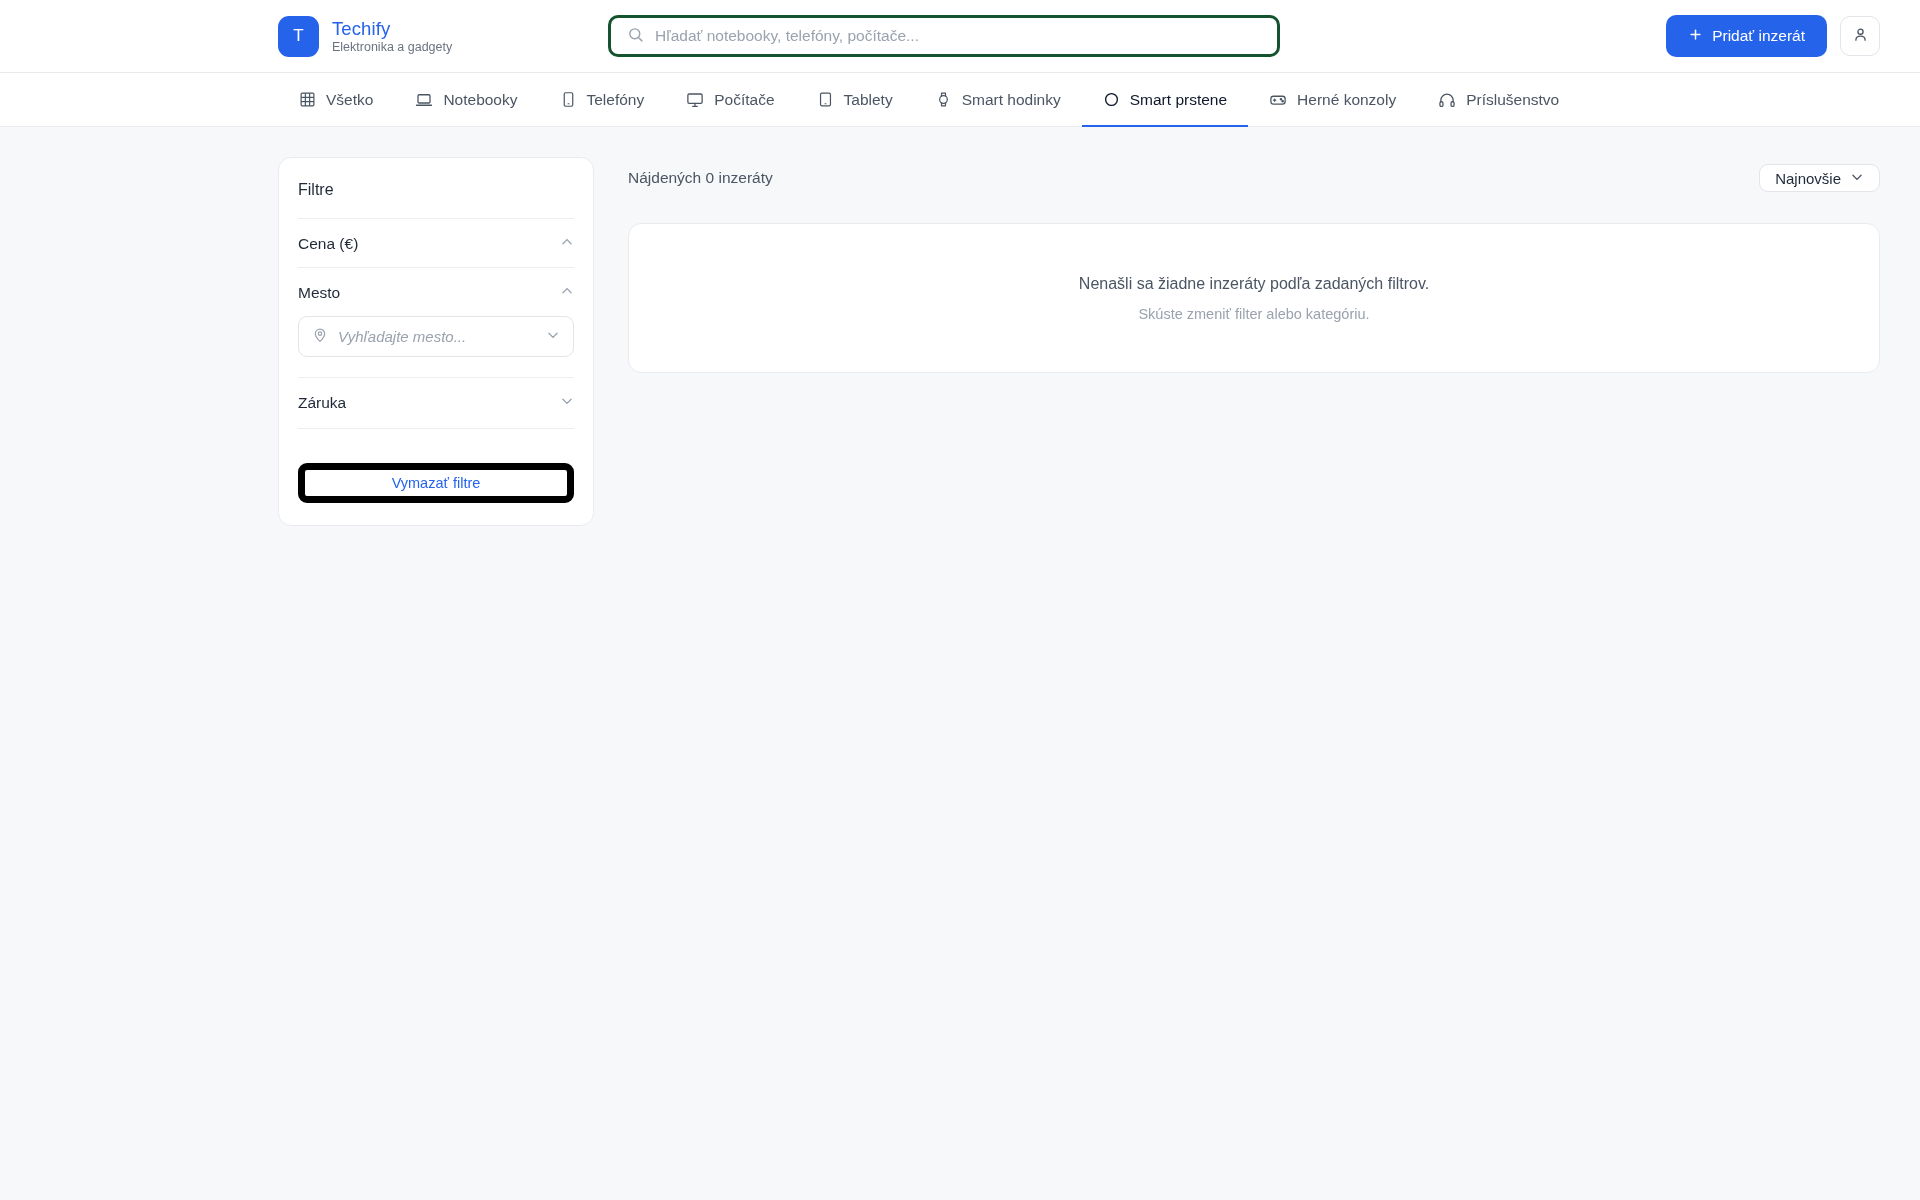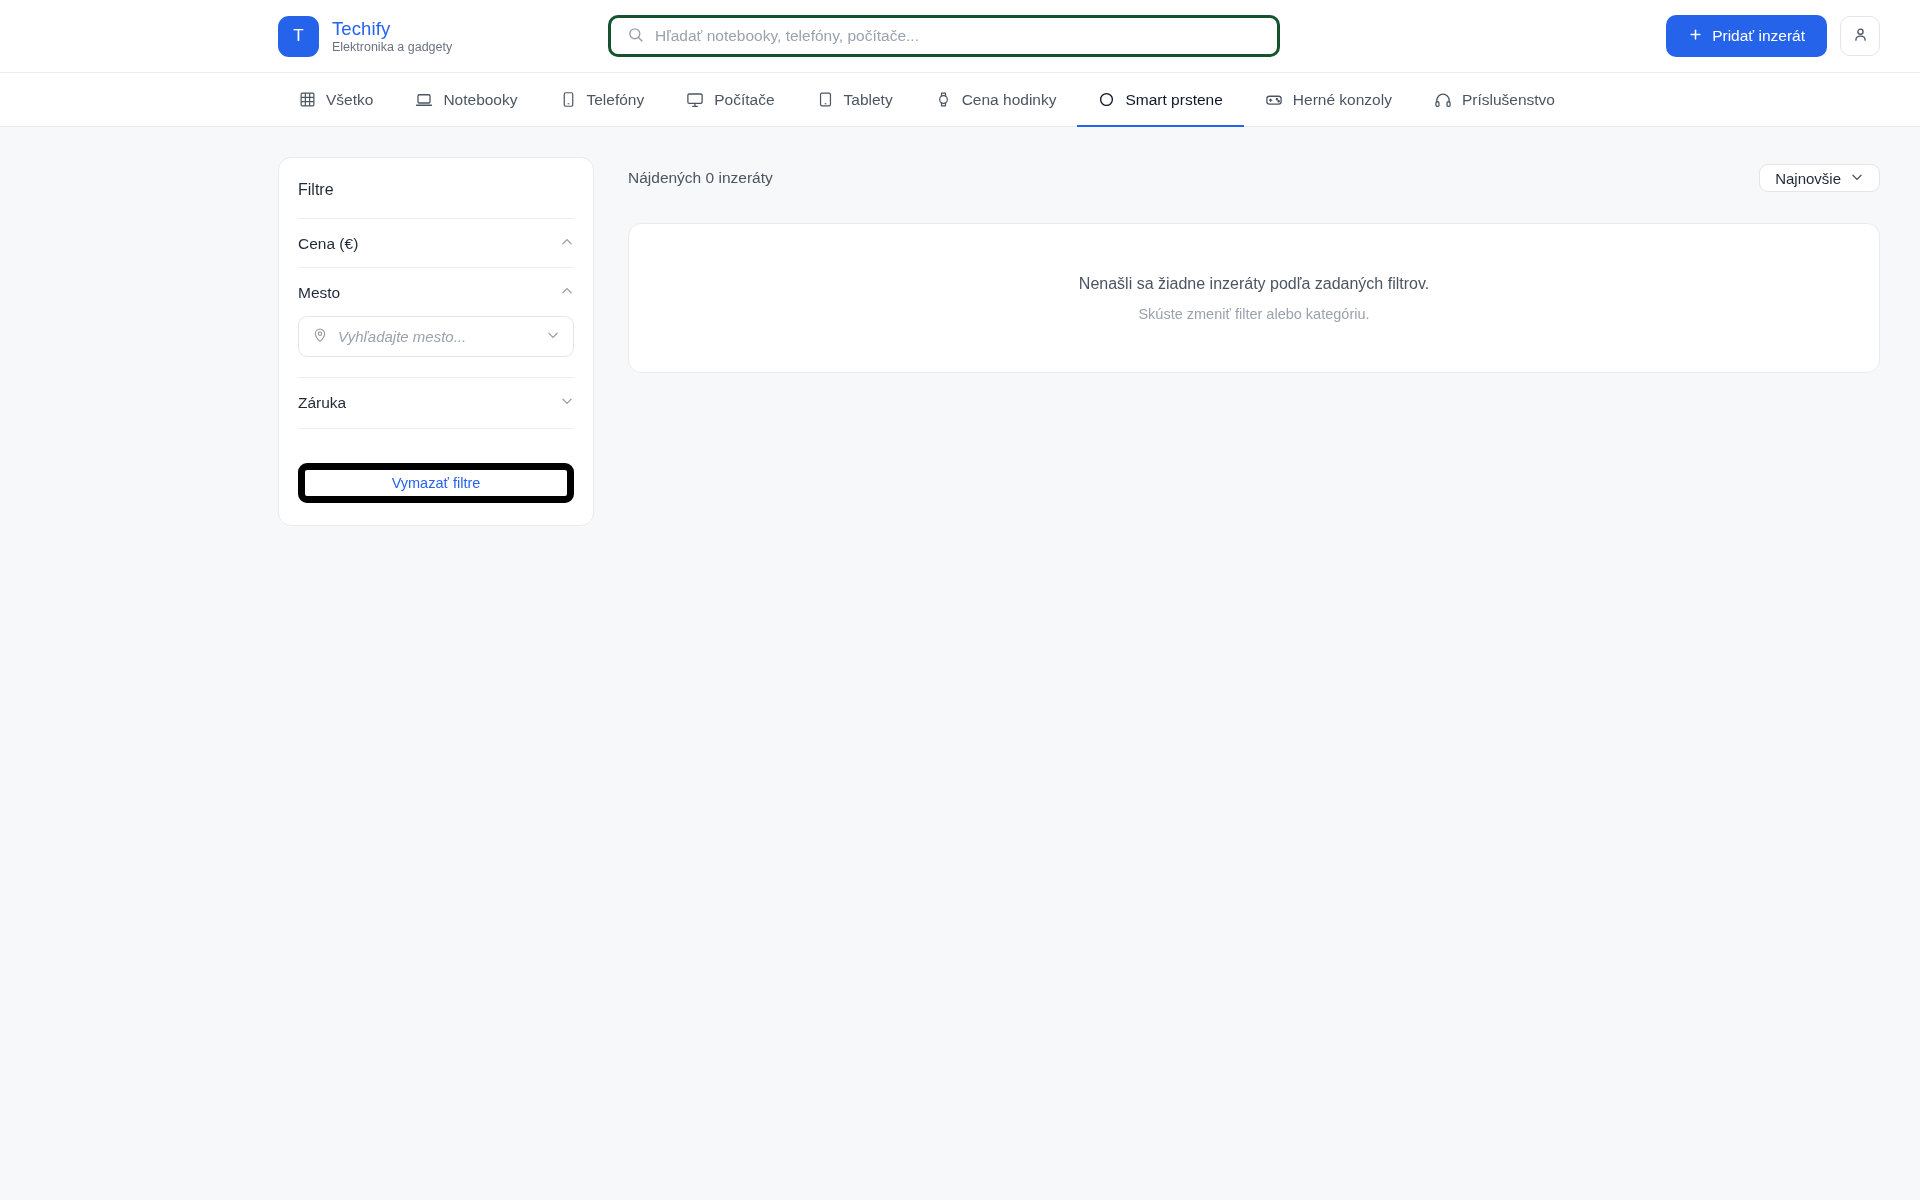--- a/index.html
+++ b/index.html
@@ -286,21 +286,21 @@
   </div>
 
   <div class="nav-item">
     <span>
       <svg width="17" height="17" viewBox="0 0 24 24" fill="none" stroke="currentColor" stroke-width="1.7" stroke-linecap="round">
         <circle cx="12" cy="12" r="5.4"></circle>
         <path d="M9 6.8 9.4 3h5.2l.4 3.8"></path>
           <path d="M9 17.2 9.4 21h5.2l.4-3.8"></path>
       </svg>
     </span>
-    <span>Cena hodinky</span>
+    <span>Smart hodinky</span>
   </div>
 
   <div class="nav-item active">
     <span>
       <svg width="17" height="17" viewBox="0 0 24 24" fill="none" stroke="currentColor" stroke-width="1.9">
         <circle cx="12" cy="12" r="8.3"></circle>
       </svg>
     </span>
     <span>Smart prstene</span>
   </div>

